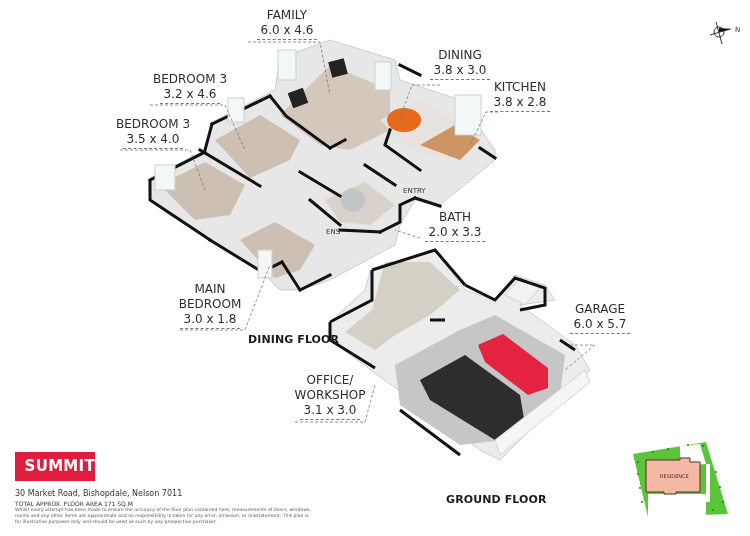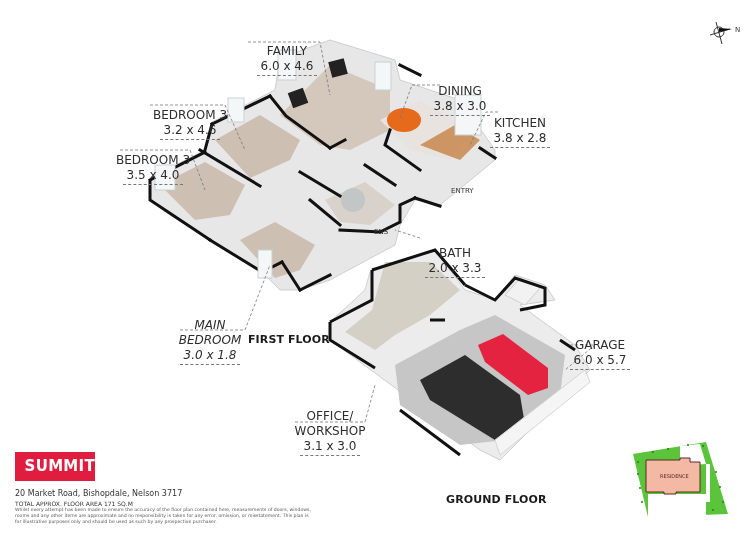--- a/index.html
+++ b/index.html
@@ -1,20 +1,20 @@
 <!DOCTYPE html>
 <html><head>
 <meta charset="utf-8">
 <style>
   html, body { margin: 0; padding: 0; background: #ffffff; }
   body { width: 750px; height: 536px; position: relative; overflow: hidden; font-family: "DejaVu Sans", sans-serif; color: #2b2b2b; }
-  .label { position: absolute; text-align: center; font-size: 12px; line-height: 15px; color: #2d2d2d; margin-top: 36px; }
+  .label { position: absolute; text-align: center; font-size: 12px; line-height: 15px; color: #2d2d2d; }
   .label .dim { display: inline-block; border-bottom: 1px dashed #777; padding: 0 4px 1px; }
   .floor-title { position: absolute; font-weight: bold; font-size: 11px; letter-spacing: 0.1px; color: #1a1a1a; }
-  .small-tag { position: absolute; font-size: 7px; color: #333; margin-left: 48px; }
+  .small-tag { position: absolute; font-size: 7px; color: #333; }
   #plan { position: absolute; left: 0; top: 0; }
   .logo { position: absolute; left: 15px; top: 452px; width: 80px; height: 29px; background: #e11d3f; color: #fff; font-weight: bold; font-size: 15px; line-height: 29px; text-align: right; letter-spacing: 0.3px; }
   .addr { position: absolute; left: 15px; top: 489px; font-size: 8px; color: #333; }
   .area { position: absolute; left: 15px; top: 500px; font-size: 6px; color: #333; }
   .disc { position: absolute; left: 15px; top: 507px; width: 300px; font-size: 4.6px; line-height: 6px; color: #555; }
   .compass { position: absolute; left: 708px; top: 20px; }
   .site { position: absolute; left: 628px; top: 442px; }
 </style>
 </head>
 <body>
@@ -127,51 +127,51 @@
   <div class="dim">3.2 x 4.6</div>
 </div>
 <div class="label" style="left:108px; top:117px; width:90px;">
   <div>BEDROOM 3</div>
   <div class="dim">3.5 x 4.0</div>
 </div>
 <div class="label" style="left:415px; top:210px; width:80px;">
   <div>BATH</div>
   <div class="dim">2.0 x 3.3</div>
 </div>
-<div class="label" style="left:175px; top:282px; width:70px;font-style:italic;">
+<div class="label" style="left:175px; top:282px; width:70px;">
   <div>MAIN</div>
   <div>BEDROOM</div>
   <div class="dim">3.0 x 1.8</div>
 </div>
 <div class="label" style="left:565px; top:302px; width:70px;">
   <div>GARAGE</div>
   <div class="dim">6.0 x 5.7</div>
 </div>
 <div class="label" style="left:290px; top:373px; width:80px;">
   <div>OFFICE/</div>
   <div>WORKSHOP</div>
   <div class="dim">3.1 x 3.0</div>
 </div>
 
 <div class="small-tag" style="left:403px; top:187px;">ENTRY</div>
 <div class="small-tag" style="left:326px; top:228px;">ENS</div>
 
-<div class="floor-title" style="left:248px; top:333px;">FIRST FLOOR</div>
+<div class="floor-title" style="left:248px; top:333px;">DINING FLOOR</div>
 <div class="floor-title" style="left:446px; top:493px;">GROUND FLOOR</div>
 
 <svg class="compass" width="36" height="26" viewBox="0 0 36 26">
   <line x1="8" y1="2" x2="14" y2="24" stroke="#333" stroke-width="1"></line>
   <line x1="2" y1="15" x2="22" y2="9" stroke="#333" stroke-width="1"></line>
   <circle cx="11" cy="12" r="5" fill="none" stroke="#333" stroke-width="1"></circle>
   <polygon points="11,12 24,9 11,8" fill="#111"></polygon>
   <text x="27" y="12" font-size="7" fill="#333" font-family="DejaVu Sans, sans-serif">N</text>
 </svg>
 
 <div class="logo">SUMMIT</div>
-<div class="addr">20 Market Road, Bishopdale, Nelson 3717</div>
+<div class="addr">30 Market Road, Bishopdale, Nelson 7011</div>
 <div class="area">TOTAL APPROX. FLOOR AREA 171 SQ.M</div>
 <div class="disc">Whilst every attempt has been made to ensure the accuracy of the floor plan contained here, measurements of doors, windows, rooms and any other items are approximate and no responsibility is taken for any error, omission, or misstatement. This plan is for illustrative purposes only and should be used as such by any prospective purchaser.</div>
 
 <svg class="site" width="118" height="82" viewBox="0 0 118 82">
   <polygon points="5,12 78,0 100,72 20,75" fill="#5cc43a"></polygon>
   <polygon points="52,4 72,2 78,22 52,24" fill="#ffffff"></polygon>
   <polygon points="20,52 78,52 78,75 20,75" fill="#ffffff"></polygon>
   <polygon points="78,22 82,22 82,60 78,60" fill="#ffffff"></polygon>
   <polygon points="18,18 52,18 52,16 62,16 62,20 72,20 72,50 48,50 48,52 36,52 36,50 18,50" fill="#f3b9a4" stroke="#5a2a22" stroke-width="1"></polygon>
   <text x="32" y="36" font-size="5" fill="#5a2a22" font-family="DejaVu Sans, sans-serif">RESIDENCE</text>

